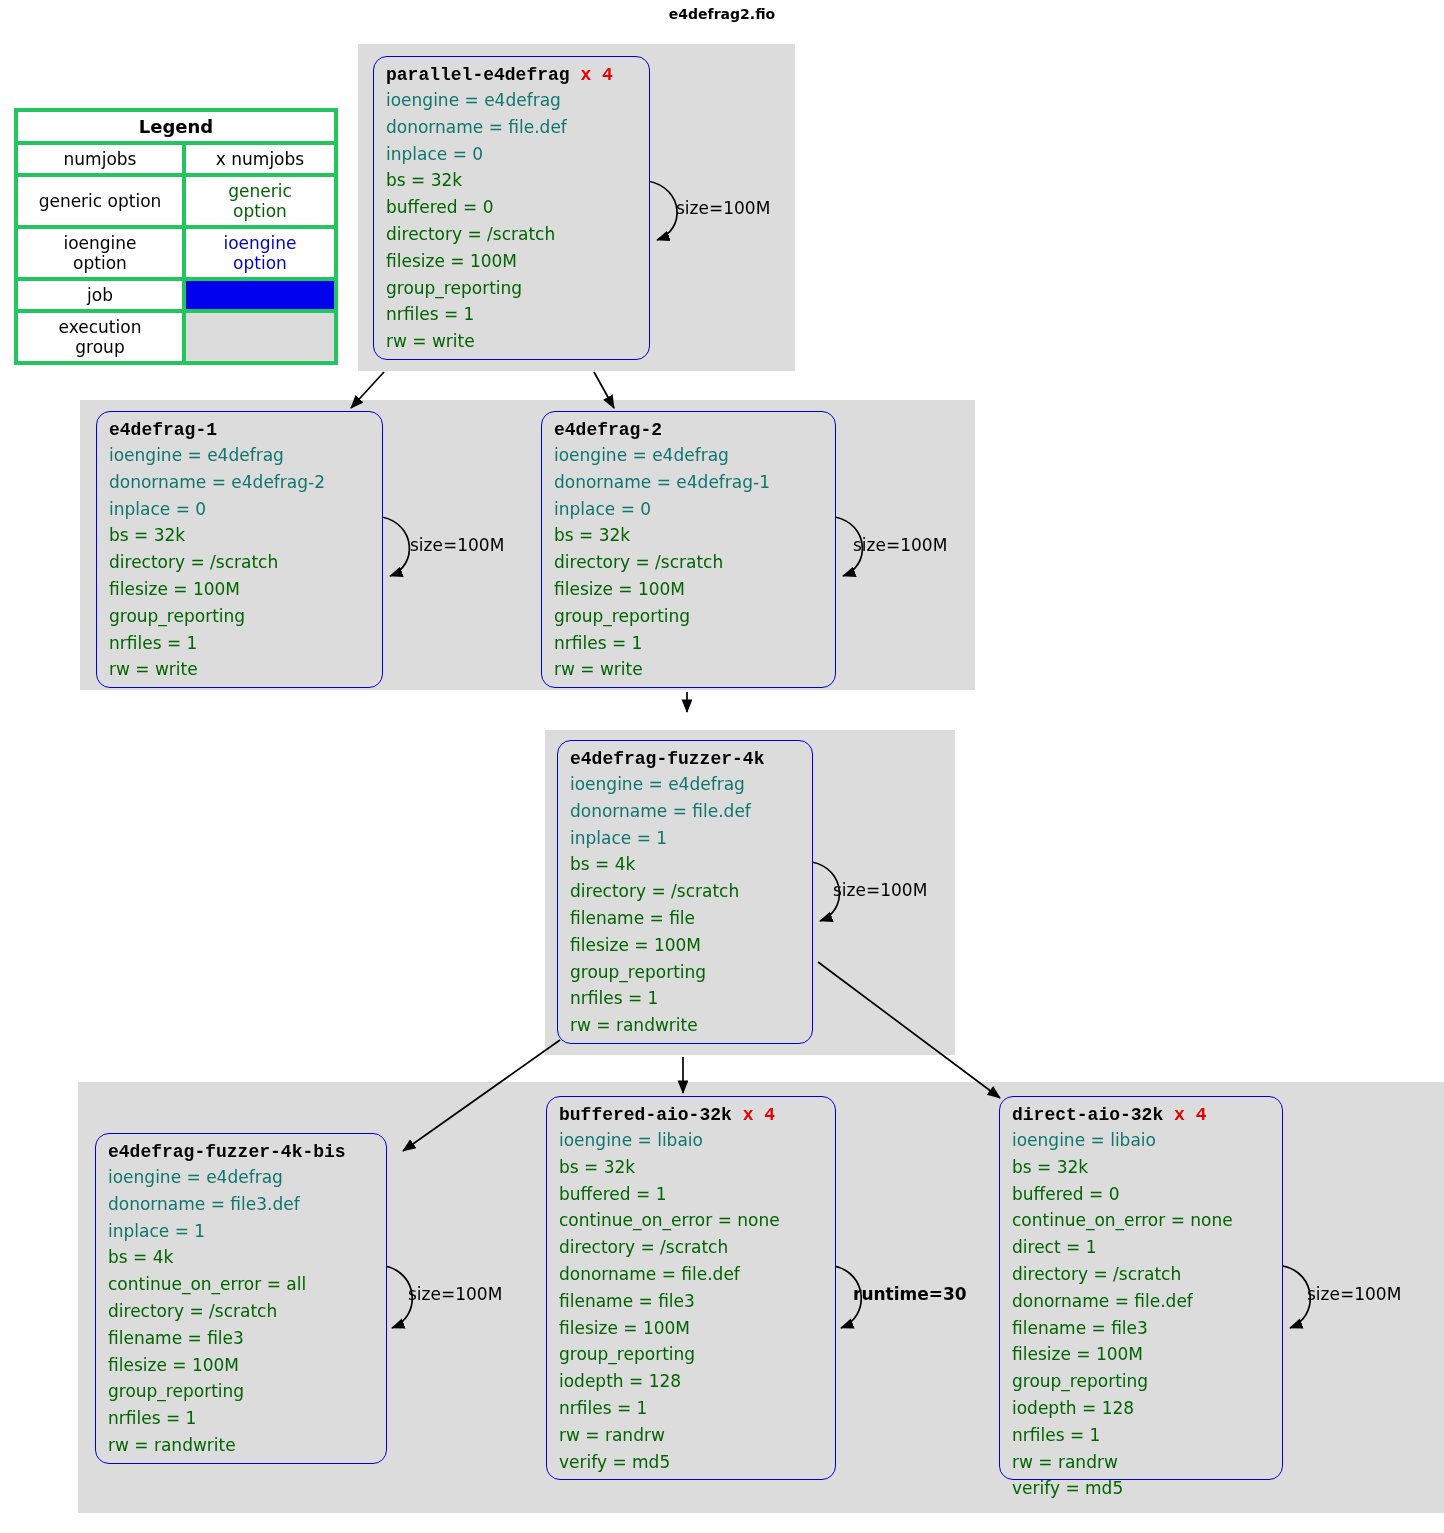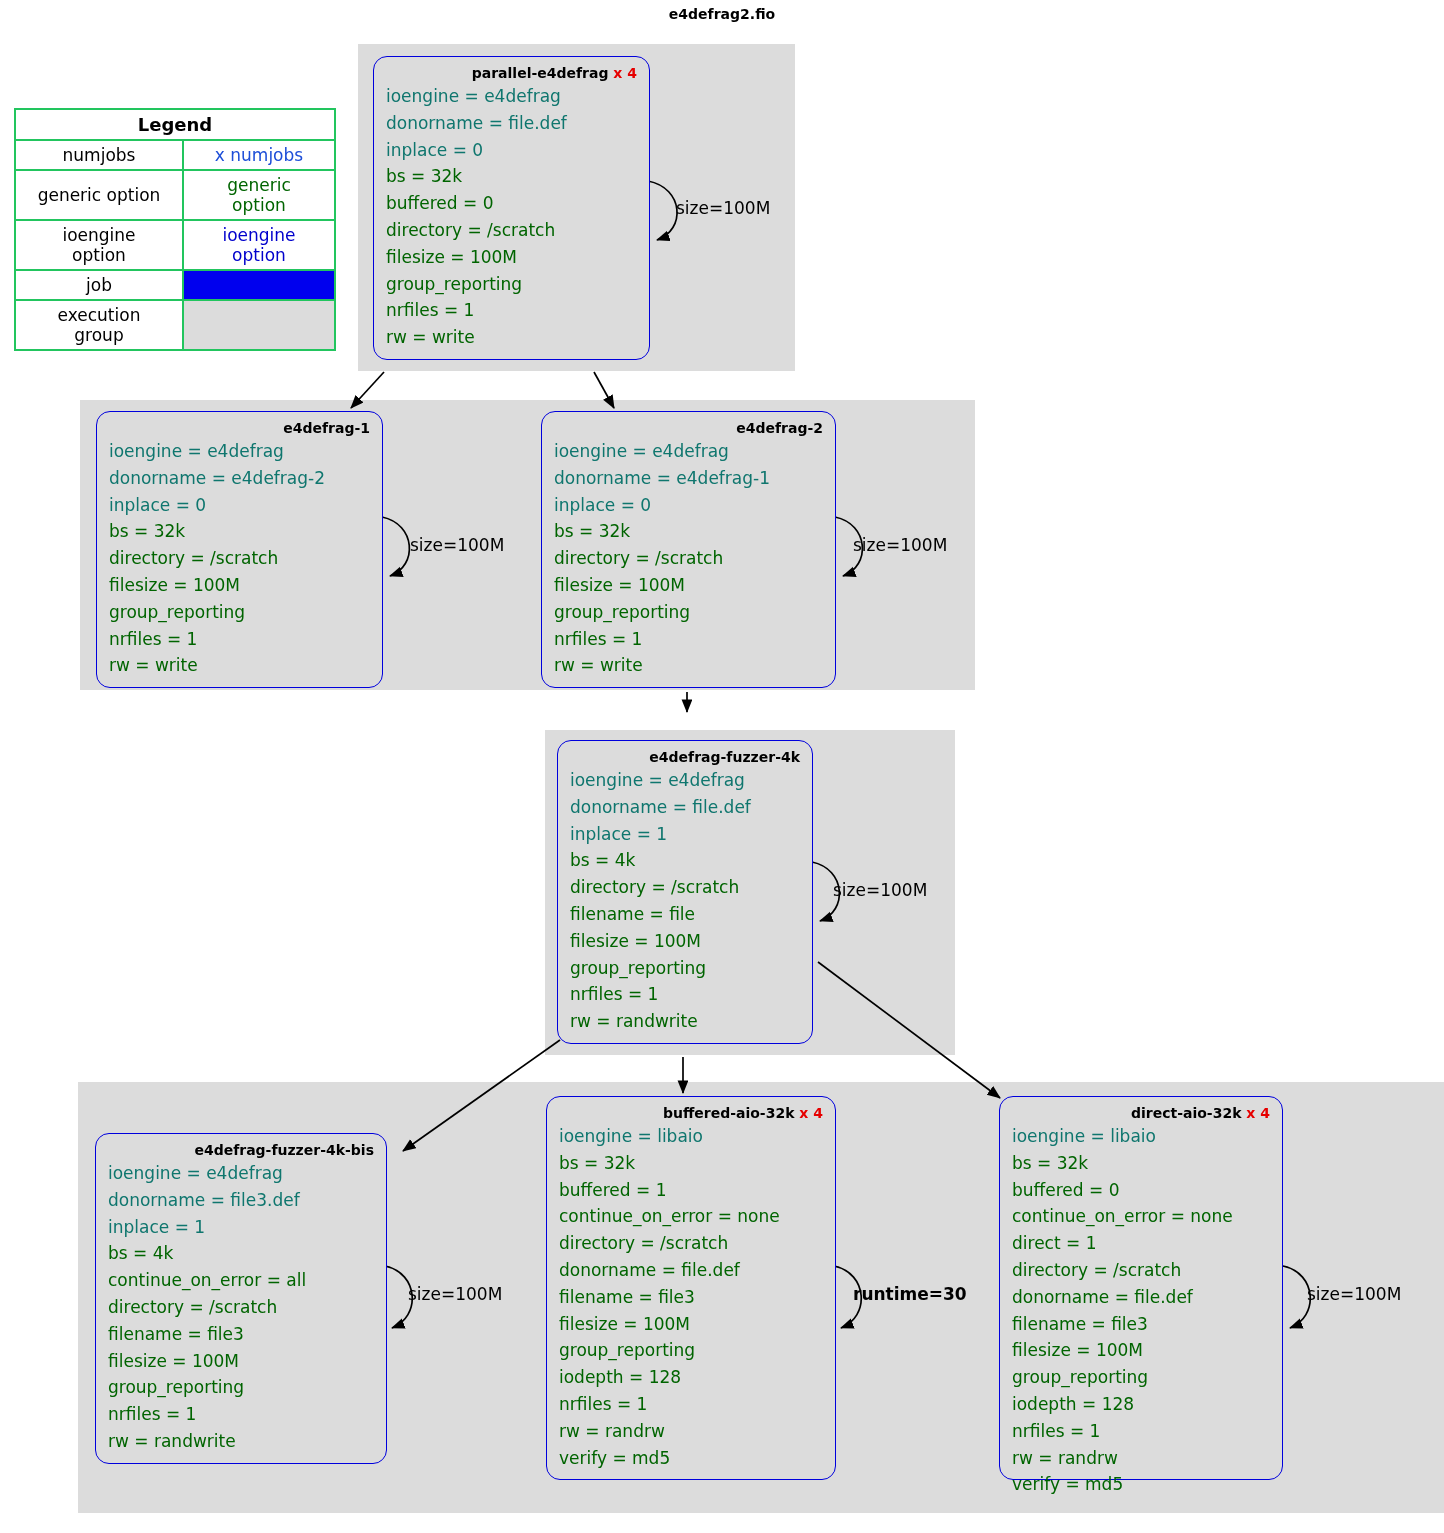--- a/index.html
+++ b/index.html
@@ -42,34 +42,34 @@
   .legend {
     position: absolute;
     left: 14px;
     top: 108px;
     border-collapse: collapse;
     background: #ffffff;
     font-size: 17px;
     color: #000000;
   }
   .legend td, .legend th {
-    border: 2px solid #22c55e;
+    border: 4px solid #22c55e;
     padding: 4px 18px;
     text-align: center;
     font-weight: normal;
     height: 22px;
     box-sizing: border-box;
   }
   .legend th {
     font-weight: bold;
     font-size: 18px;
   }
   .legend td.lbl { width: 168px; }
   .legend td.val { width: 152px; }
-  .val-numjobs   { color: #1d4ed8; }
+  .val-numjobs   { color: #000000; }
   .val-generic   { color: #006400; }
   .val-ioengine  { color: #0000cc; }
   .swatch-job    { background: #0000ee; }
   .swatch-group  { background: #dcdcdc; }
 
   
   .exec-group {
     position: absolute;
     background: #dcdcdc;
   }
@@ -77,26 +77,27 @@
   
   .job {
     position: absolute;
     border: 1.6px solid #0000dd;
     border-radius: 14px;
     background: #dcdcdc;
     box-sizing: border-box;
     padding: 8px 12px 10px 12px;
   }
   .job-title {
-    font-size: 14px;
+    font-size: 18px;
     font-weight: bold;
     color: #000000;
-    text-align: right;
+    text-align: left;
     margin-bottom: 2px;
     white-space: nowrap;
+    font-family: Liberation Mono, monospace;
   }
   .job-title .numjobs {
     color: #e60000;
   }
   .opt {
     font-size: 17px;
     line-height: 26.8px;
     white-space: nowrap;
   }
   .opt.ioengine { color: #0f766e; }

